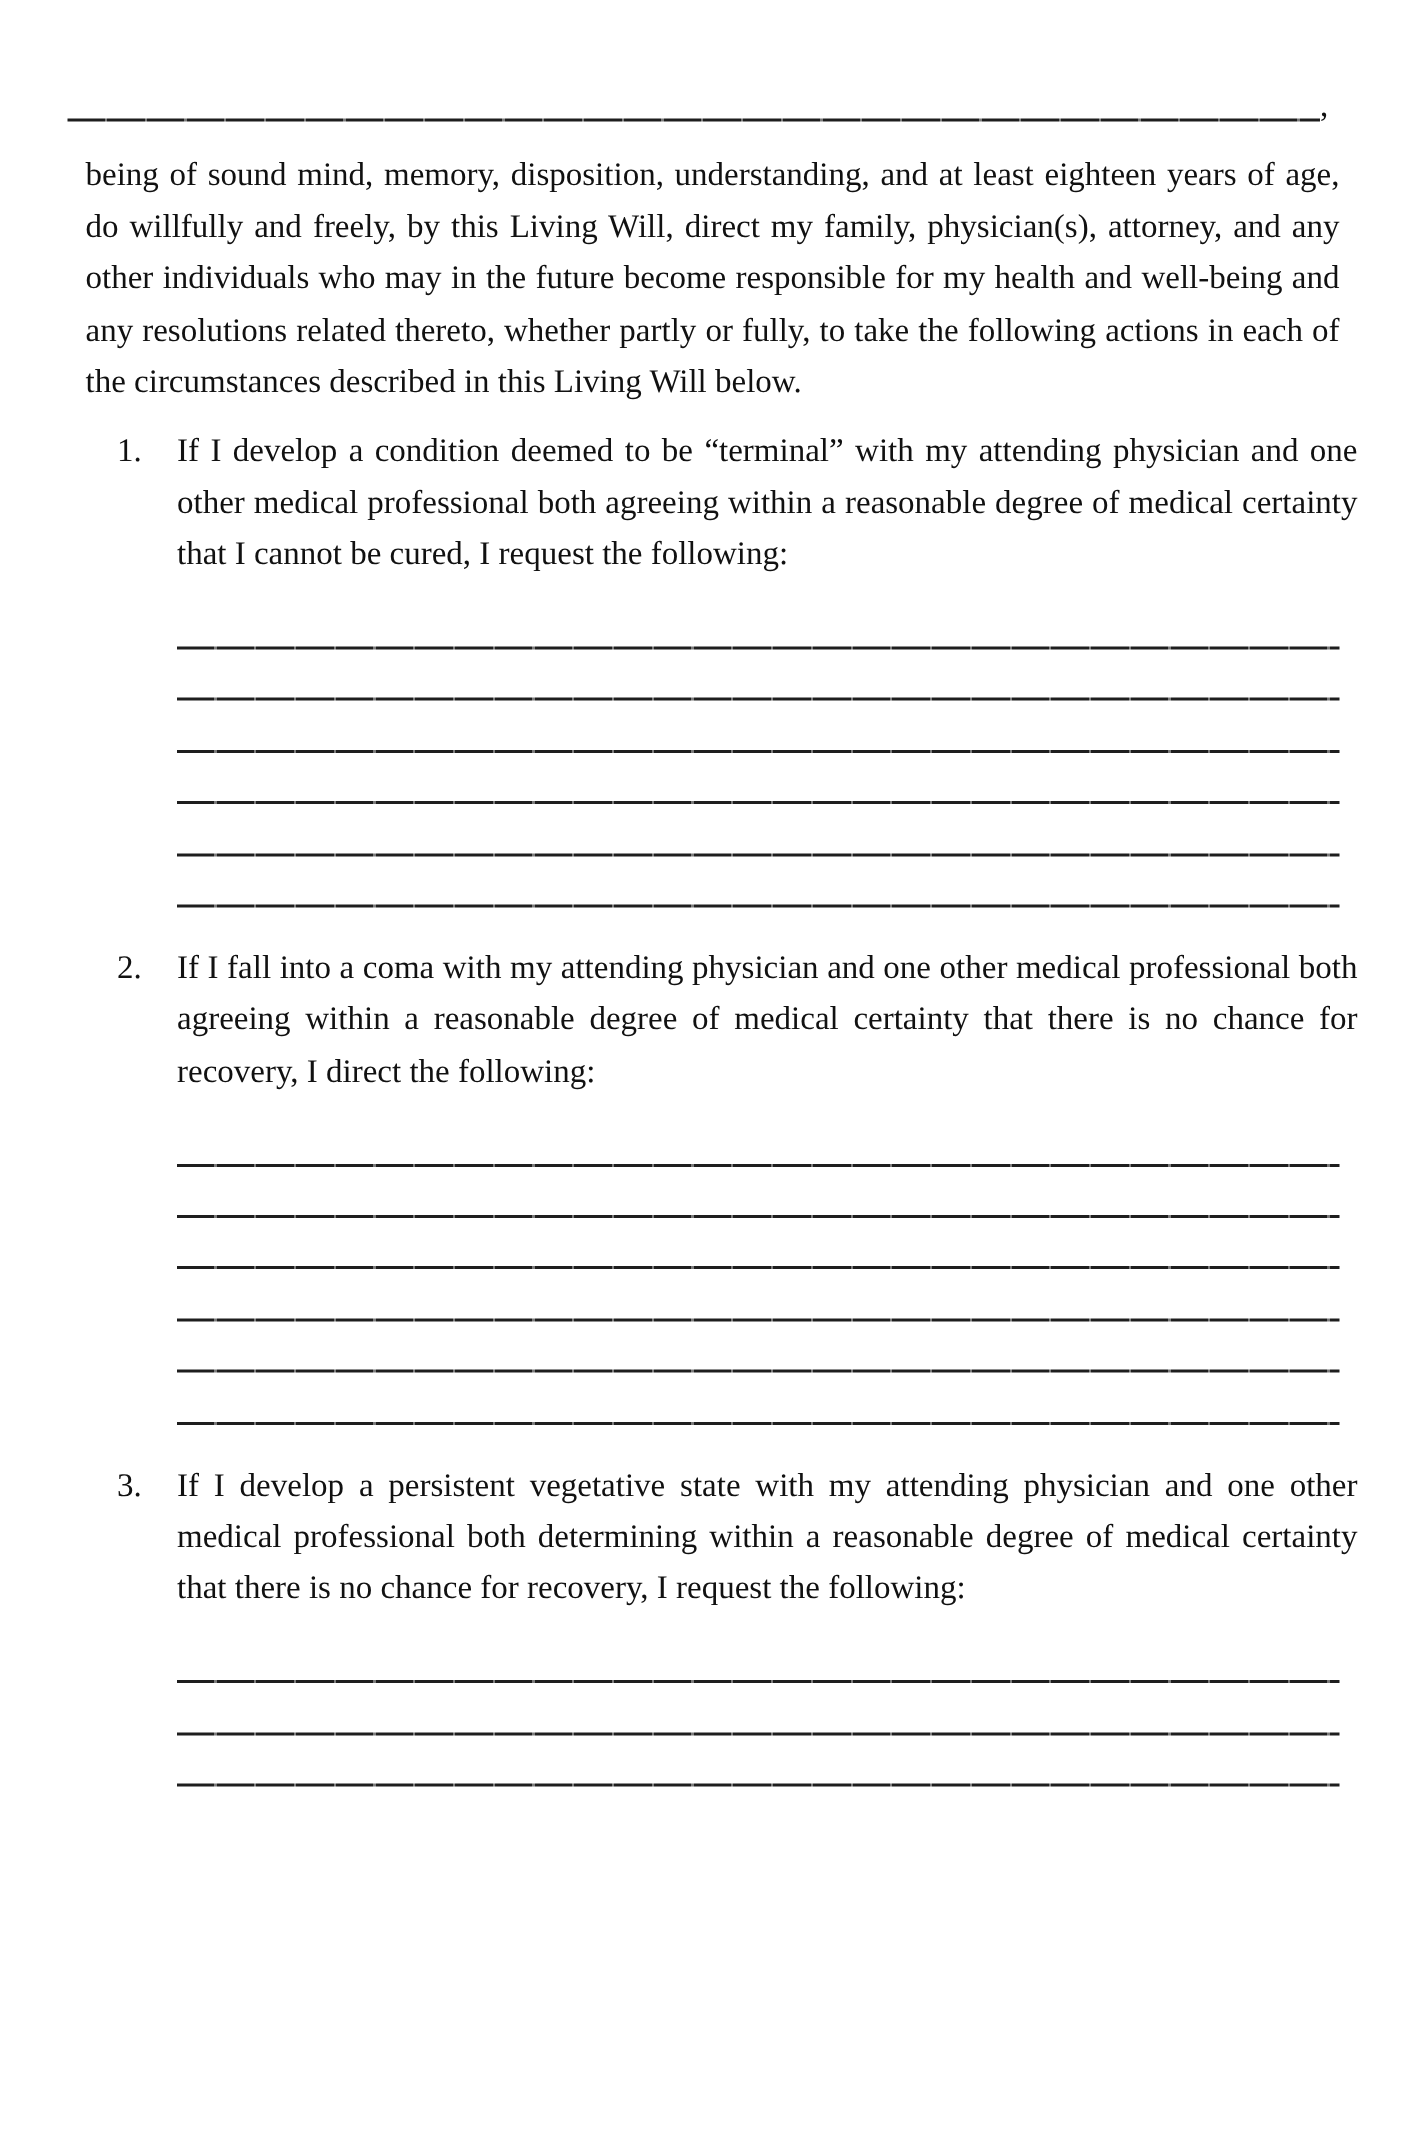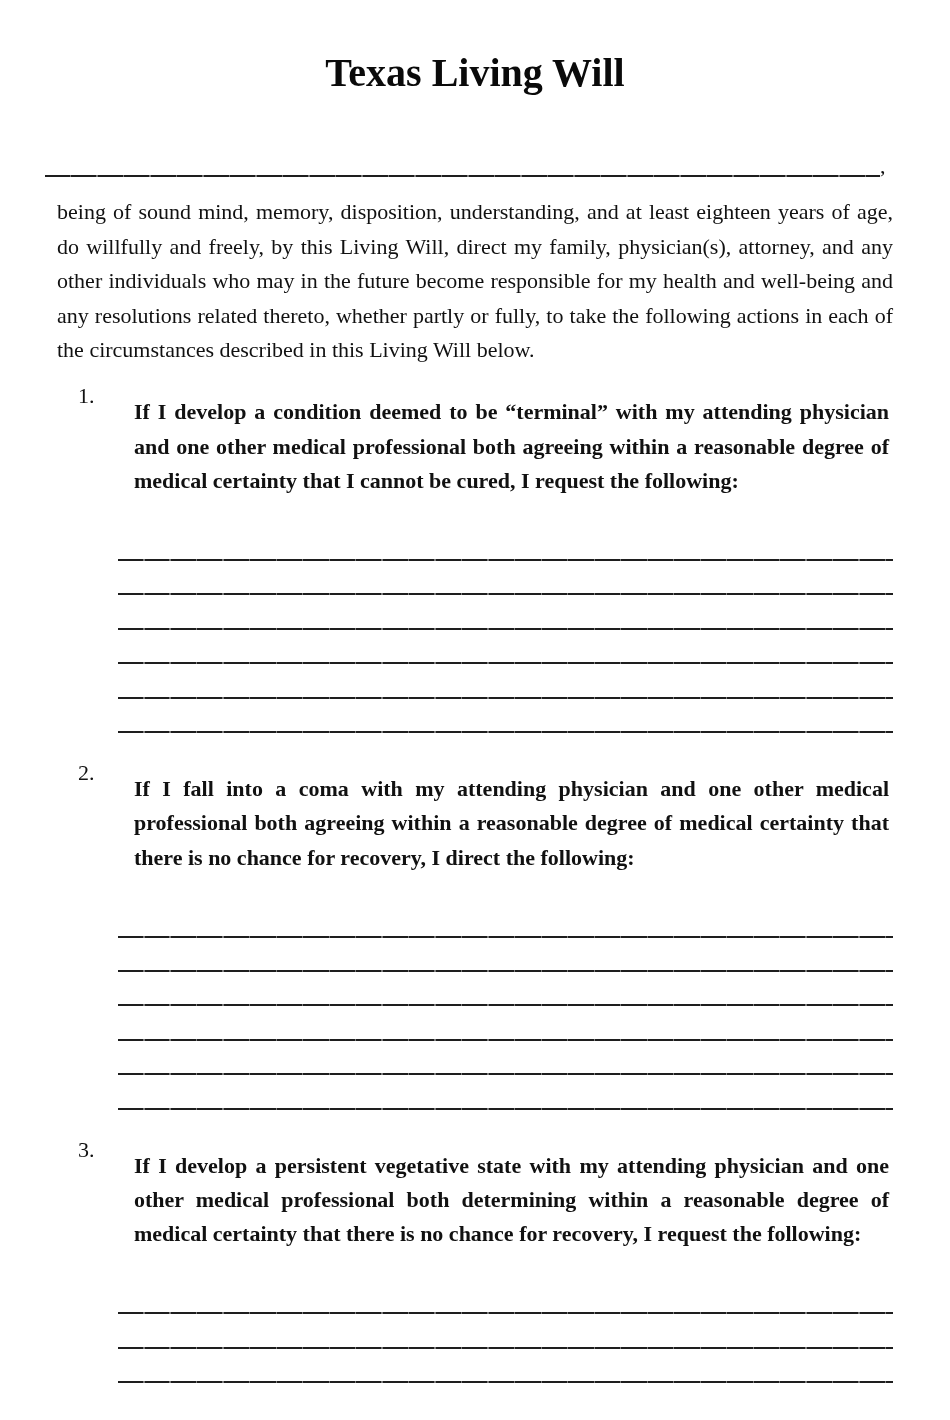--- a/index.html
+++ b/index.html
@@ -50,38 +50,36 @@
   .directive-list { margin-top: 12px; }
   .list-item + .list-item { margin-top: 23px; }
   .item-row { display: flex; }
   .num {
     flex: 0 0 auto;
     width: 40px;
     margin-left: 33px;
   }
   .itext {
     flex: 1 1 auto;
-    margin: 16px;
+    margin: 0;
     text-align: justify;
-    font-weight: bold;
   }
   .blank-group { margin-top: 12px; }
   .blank-row {
     height: 34.4px;
     width: 775px;
     margin-left: 73px;
     background: repeating-linear-gradient(to right, #1e1e1e 0 25px, #7a7a7a 25px 26.5px) left bottom / 775px 2px no-repeat;
   }
 </style>
 </head>
 <body>
 
 <div class="page">
 
-  <h1 class="doc-title">Texas Living Will</h1>
 
   <div class="opening">
     <div class="fill-line"><span class="blank addr-blank-2"></span><span>,</span></div>
     <p class="just">being of sound mind, memory, disposition, understanding, and at least eighteen years of age, do willfully and freely, by this Living Will, direct my family, physician(s), attorney, and any other individuals who may in the future become responsible for my health and well-being and any resolutions related thereto, whether partly or fully, to take the following actions in each of the circumstances described in this Living Will below.</p>
   </div>
 
   <div class="directive-list" id="directive-list">
   <div class="list-item">
     <div class="item-row">
       <span class="num">1.</span>

